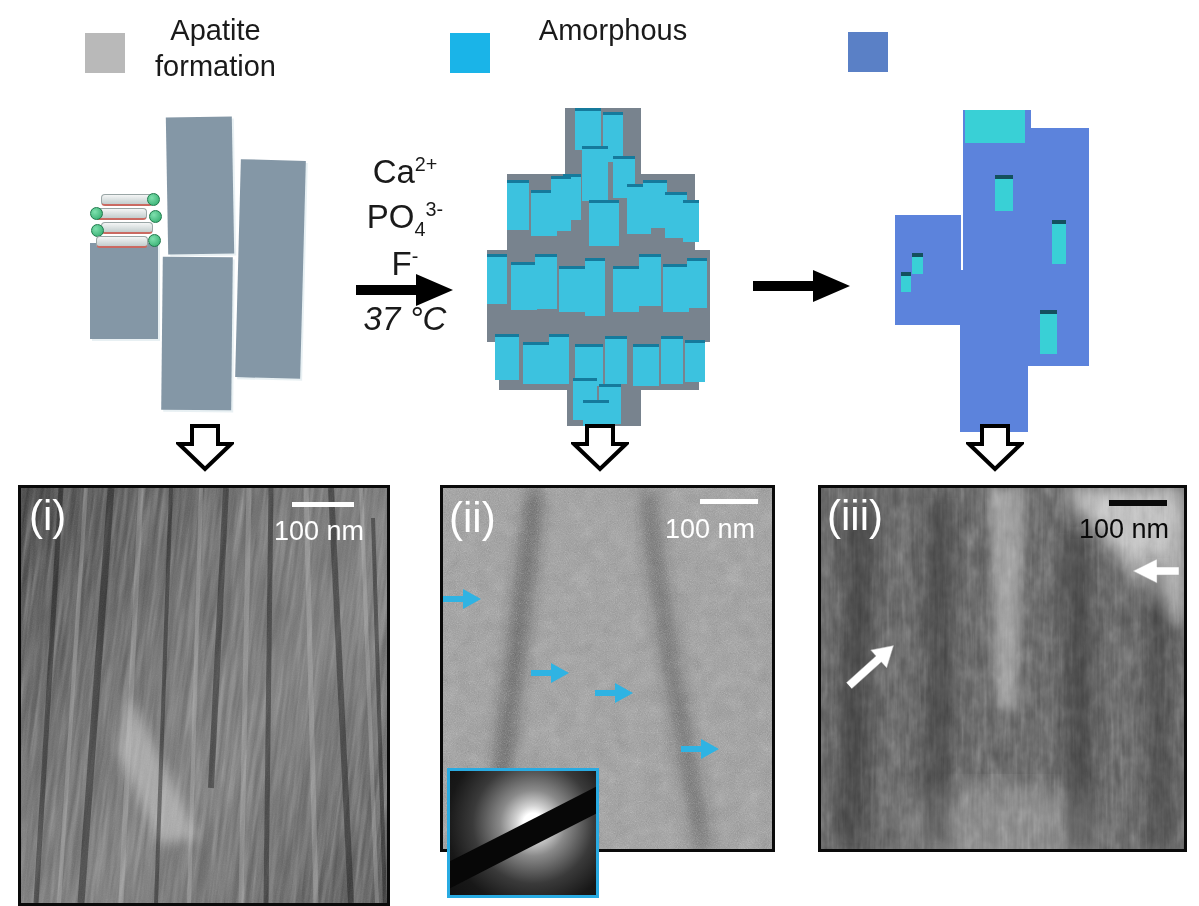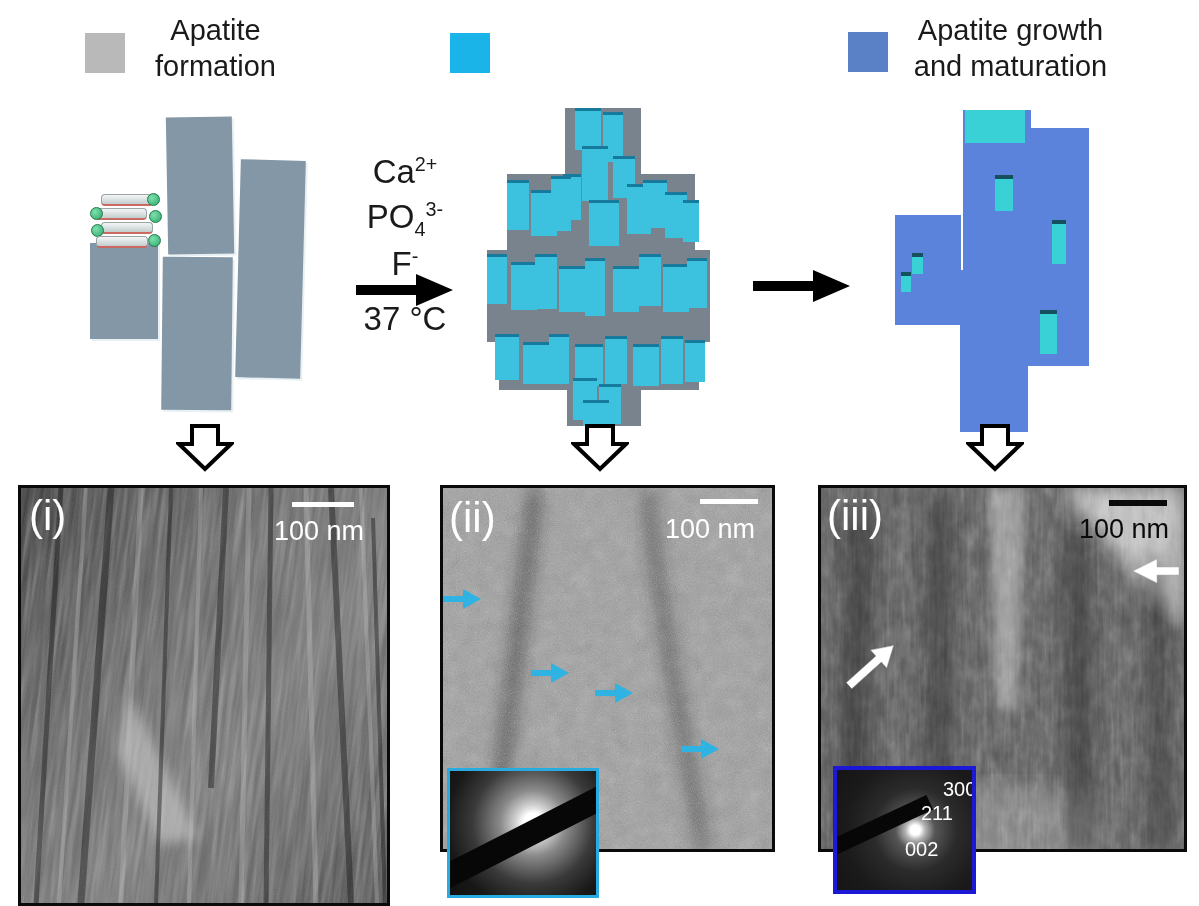--- a/index.html
+++ b/index.html
@@ -36,27 +36,26 @@
 <body>
 
 <div class="swatch" id="sw0" style="left: 85px; top: 33px; background: rgb(185, 185, 185);"></div>
 <div class="legend-label" style="left:128px;top:12px;width:175px;">
   <span>Apatite</span><br>
   <span>formation</span>
 </div>
 
 <div class="swatch" id="sw1" style="left: 450px; top: 33px; background: rgb(26, 180, 232);"></div>
 <div class="legend-label" style="left:493px;top:12px;width:240px;">
-  <br>
+  <span>Amorphous</span><br>
 </div>
 
 <div class="swatch" id="sw2" style="left: 848px; top: 32px; background: rgb(90, 128, 198);"></div>
 <div class="legend-label" style="left:888px;top:12px;width:245px;">
-  <span>Apatite growth</span><br>
-  <span>and maturation</span>
+  <br>
 </div>
 
 <div class="schem" id="fibril-schematic" style="left:0;top:0;width:0;height:0;">
     <div class="blockrect" style="left: 167px; top: 117px; width: 66px; height: 137px; background: rgb(132, 151, 166); box-shadow: rgba(230, 238, 242, 0.9) 2px 2px 0px; transform: rotate(-1deg);"></div>
     <div class="blockrect" style="left: 238px; top: 160px; width: 65px; height: 218px; background: rgb(132, 151, 166); box-shadow: rgba(230, 238, 242, 0.9) 2px 2px 0px; transform: rotate(1.5deg);"></div>
     <div class="blockrect" style="left: 90px; top: 243px; width: 68px; height: 96px; background: rgb(132, 151, 166); box-shadow: rgba(230, 238, 242, 0.9) 2px 2px 0px;"></div>
     <div class="blockrect" style="left: 162px; top: 257px; width: 70px; height: 153px; background: rgb(132, 151, 166); box-shadow: rgba(230, 238, 242, 0.9) 2px 2px 0px; transform: rotate(0.6deg);"></div>
   </div>
 
 <div class="schem" style="left:93px;top:194px;width:66px;height:58px;">
@@ -76,21 +75,21 @@
 </div>
 <div class="rxn-line" style="top:198px;">
   <span>PO</span><span class="sub">4</span><span class="sup">3-</span>
 </div>
 <div class="rxn-line" style="top:245px;">
   <span>F</span><span class="sup">-</span>
 </div>
 <svg class="abs" style="left:356px;top:272px;" width="100" height="36">
   <polygon points="0,13 60,13 60,2 97,18 60,34 60,23 0,23" fill="#000"></polygon>
 </svg>
-<div class="rxn-line" style="top:300px;">
+<div class="rxn-line" style="top:300px;font-style:italic;">
   <span>37 °C</span>
 </div>
 
 <div class="schem" id="mineral-schematic" style="left:487px;top:108px;width:223px;height:318px;">
     <div class="blockrect" style="left: 78px; top: 0px; width: 76px; height: 88px; background: rgb(120, 131, 142);"></div>
     <div class="blockrect" style="left: 20px; top: 66px; width: 188px; height: 82px; background: rgb(120, 131, 142);"></div>
     <div class="blockrect" style="left: 0px; top: 142px; width: 223px; height: 92px; background: rgb(120, 131, 142);"></div>
     <div class="blockrect" style="left: 12px; top: 226px; width: 200px; height: 56px; background: rgb(120, 131, 142);"></div>
     <div class="blockrect" style="left: 80px; top: 274px; width: 74px; height: 44px; background: rgb(120, 131, 142);"></div>
     <div class="blockrect" style="left: 88px; top: 0px; width: 26px; height: 42px; background: rgb(60, 194, 223); border-top: 3px solid rgb(21, 122, 156); box-sizing: border-box;"></div>
@@ -290,20 +289,13 @@
   <div class="scalebar" style="left:288px;top:12px;width:58px;height:6px;background:#0a0a0a;"></div>
   <div class="scaletext" style="left:258px;top:26px;color:#0a0a0a;">100 nm</div>
 
   <svg class="abs" style="left:306px;top:68px;" width="52" height="30">
     <polygon points="52,11 30,11 30,3 6,15 30,27 30,19 52,19" fill="#fff" stroke="#aaa" stroke-width="0.5"></polygon>
   </svg>
   <svg class="abs" style="left:20px;top:162px;transform:rotate(-42deg);" width="62" height="30">
     <polygon points="0,11 40,11 40,3 60,15 40,27 40,19 0,19" fill="#fff" stroke="#aaa" stroke-width="0.5"></polygon>
   </svg>
 
-  <div class="inset" id="inset-iii" style="left:12px;top:278px;width:143px;height:128px;border:4px solid #1d18d6;
-       background:radial-gradient(circle at 58% 50%, #ffffff 0 5%, #b5b5b5 10%, #565656 20%, #2b2b2b 42%, #1a1a1a 72%, #151515 100%);">
-    <div class="beam-bar" style="left:-14px;top:48px;width:112px;height:16px;transform:rotate(-25deg);"></div>
-    <div class="inset-lab" style="left:106px;top:8px;">300</div>
-    <div class="inset-lab" style="left:84px;top:32px;">211</div>
-    <div class="inset-lab" style="left:68px;top:68px;">002</div>
-  </div>
 </div>
 
 </body></html>

